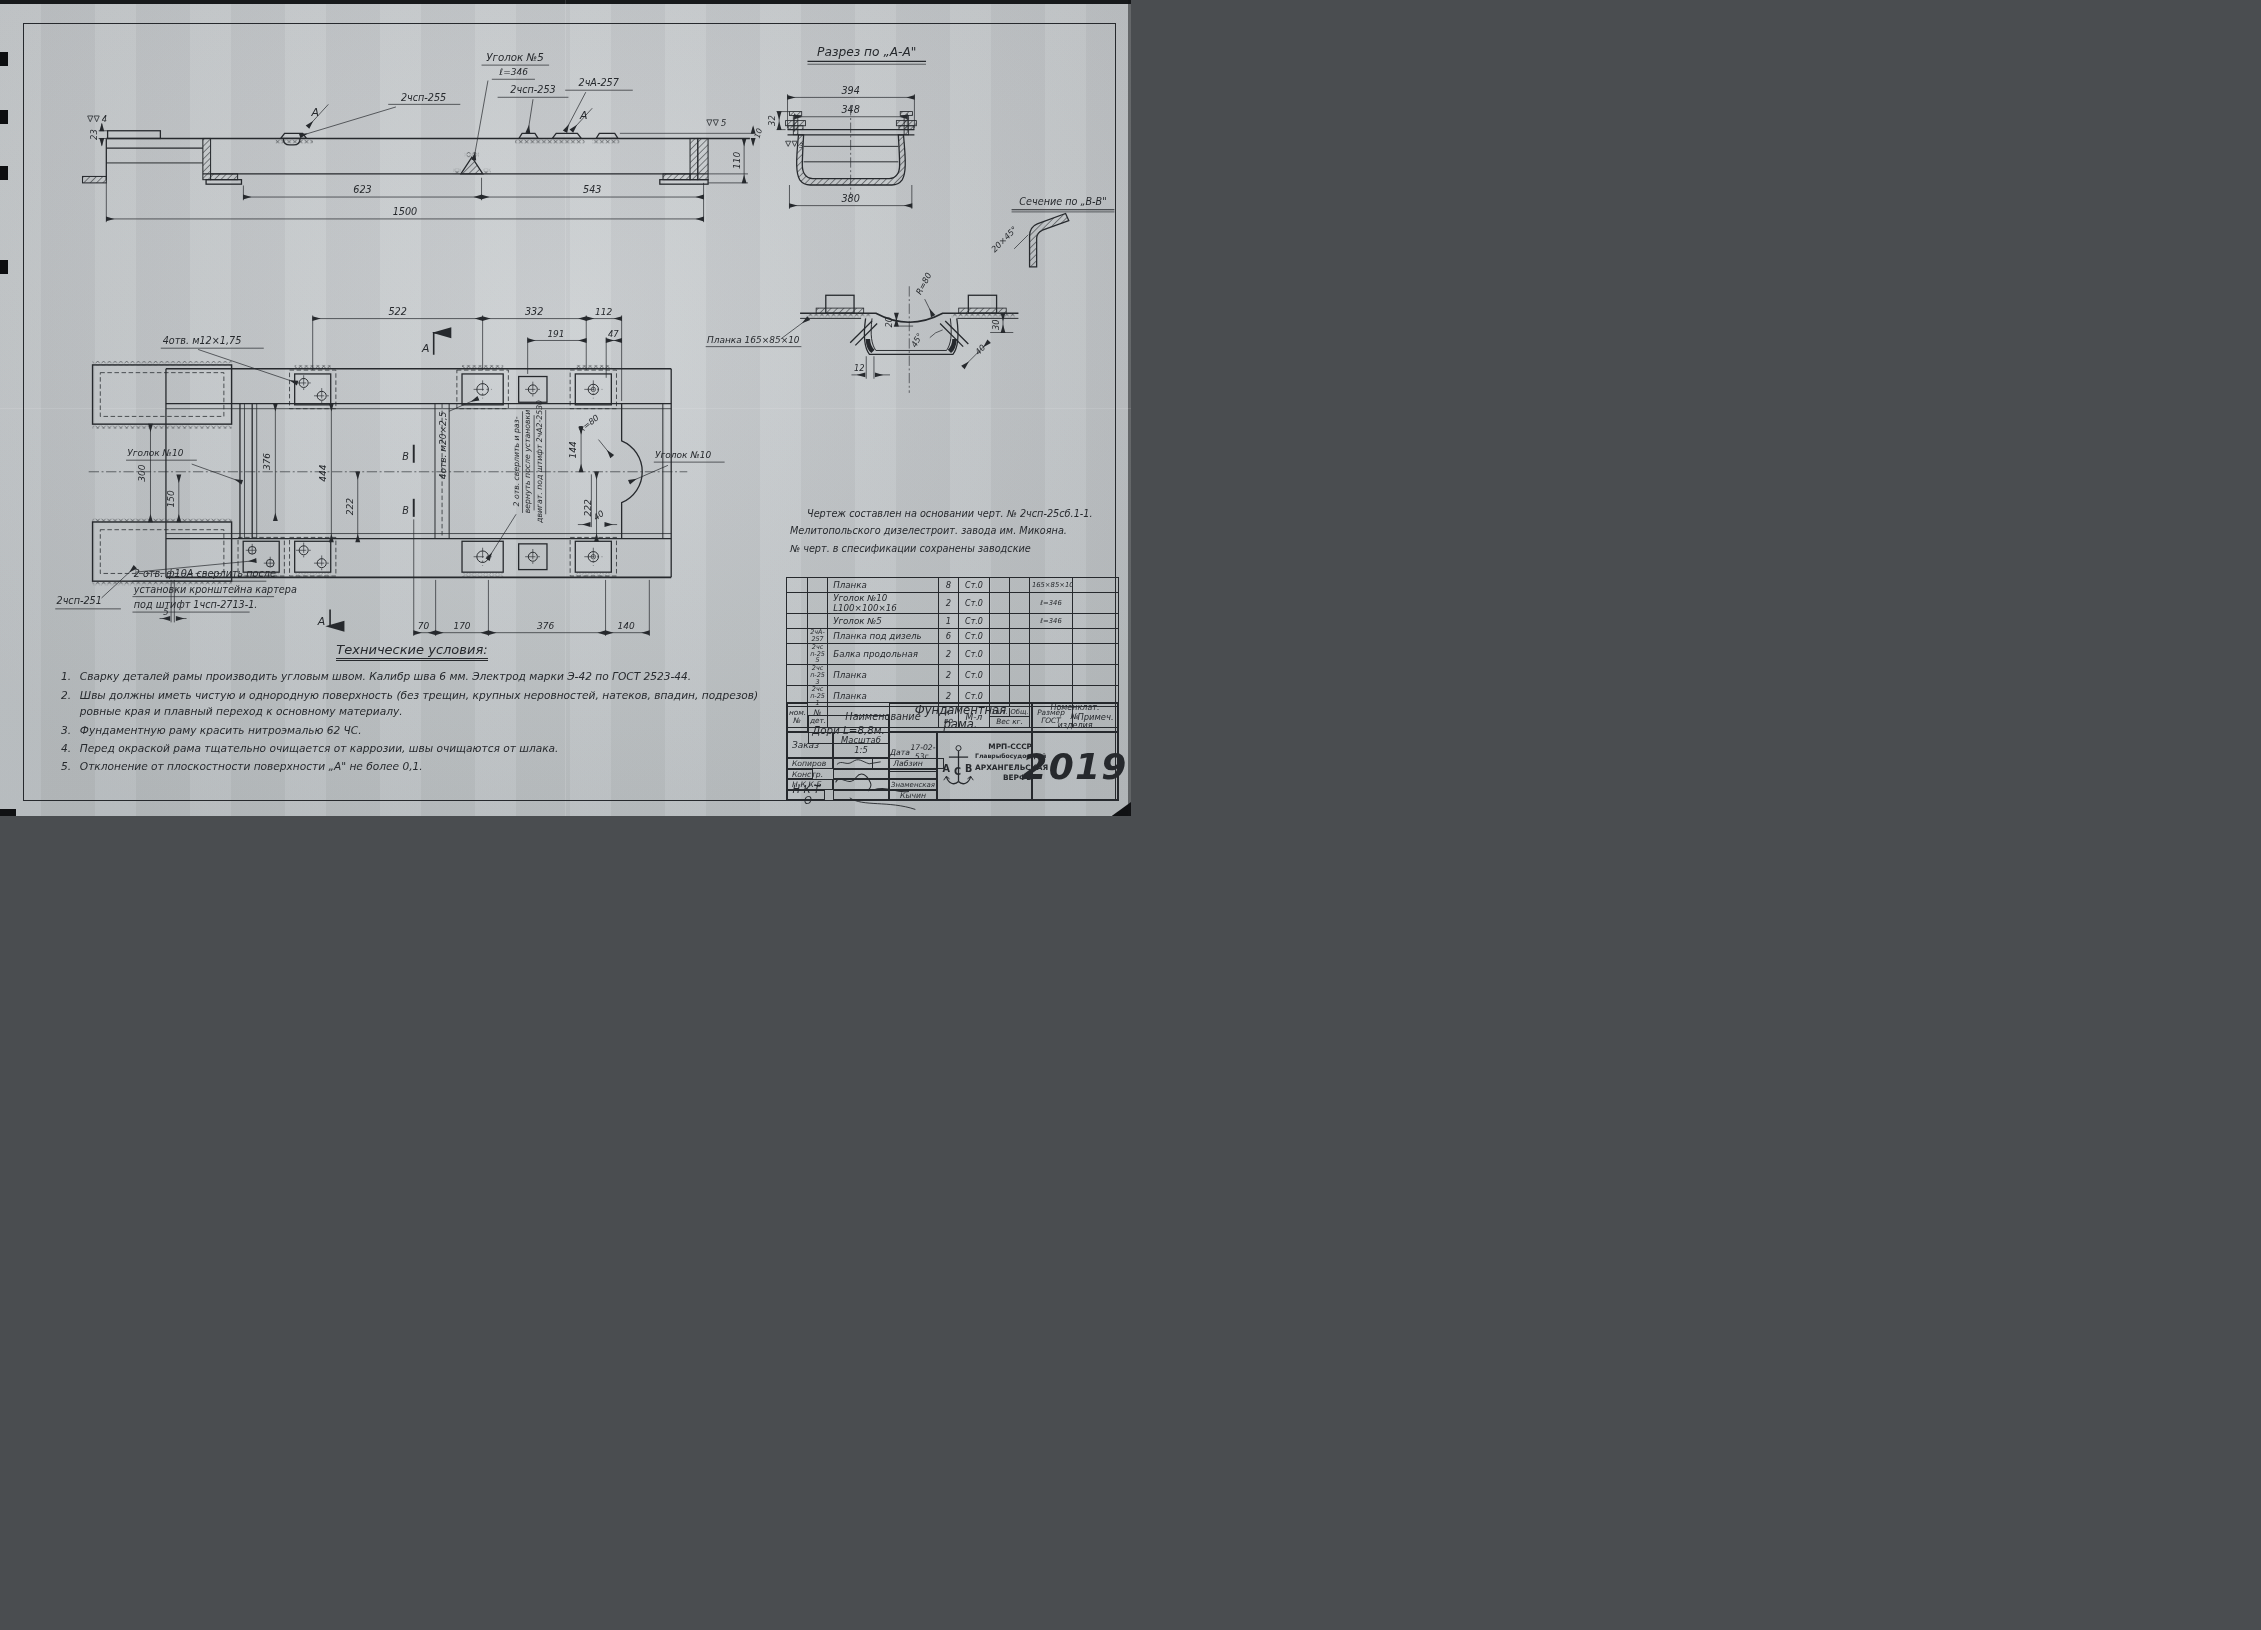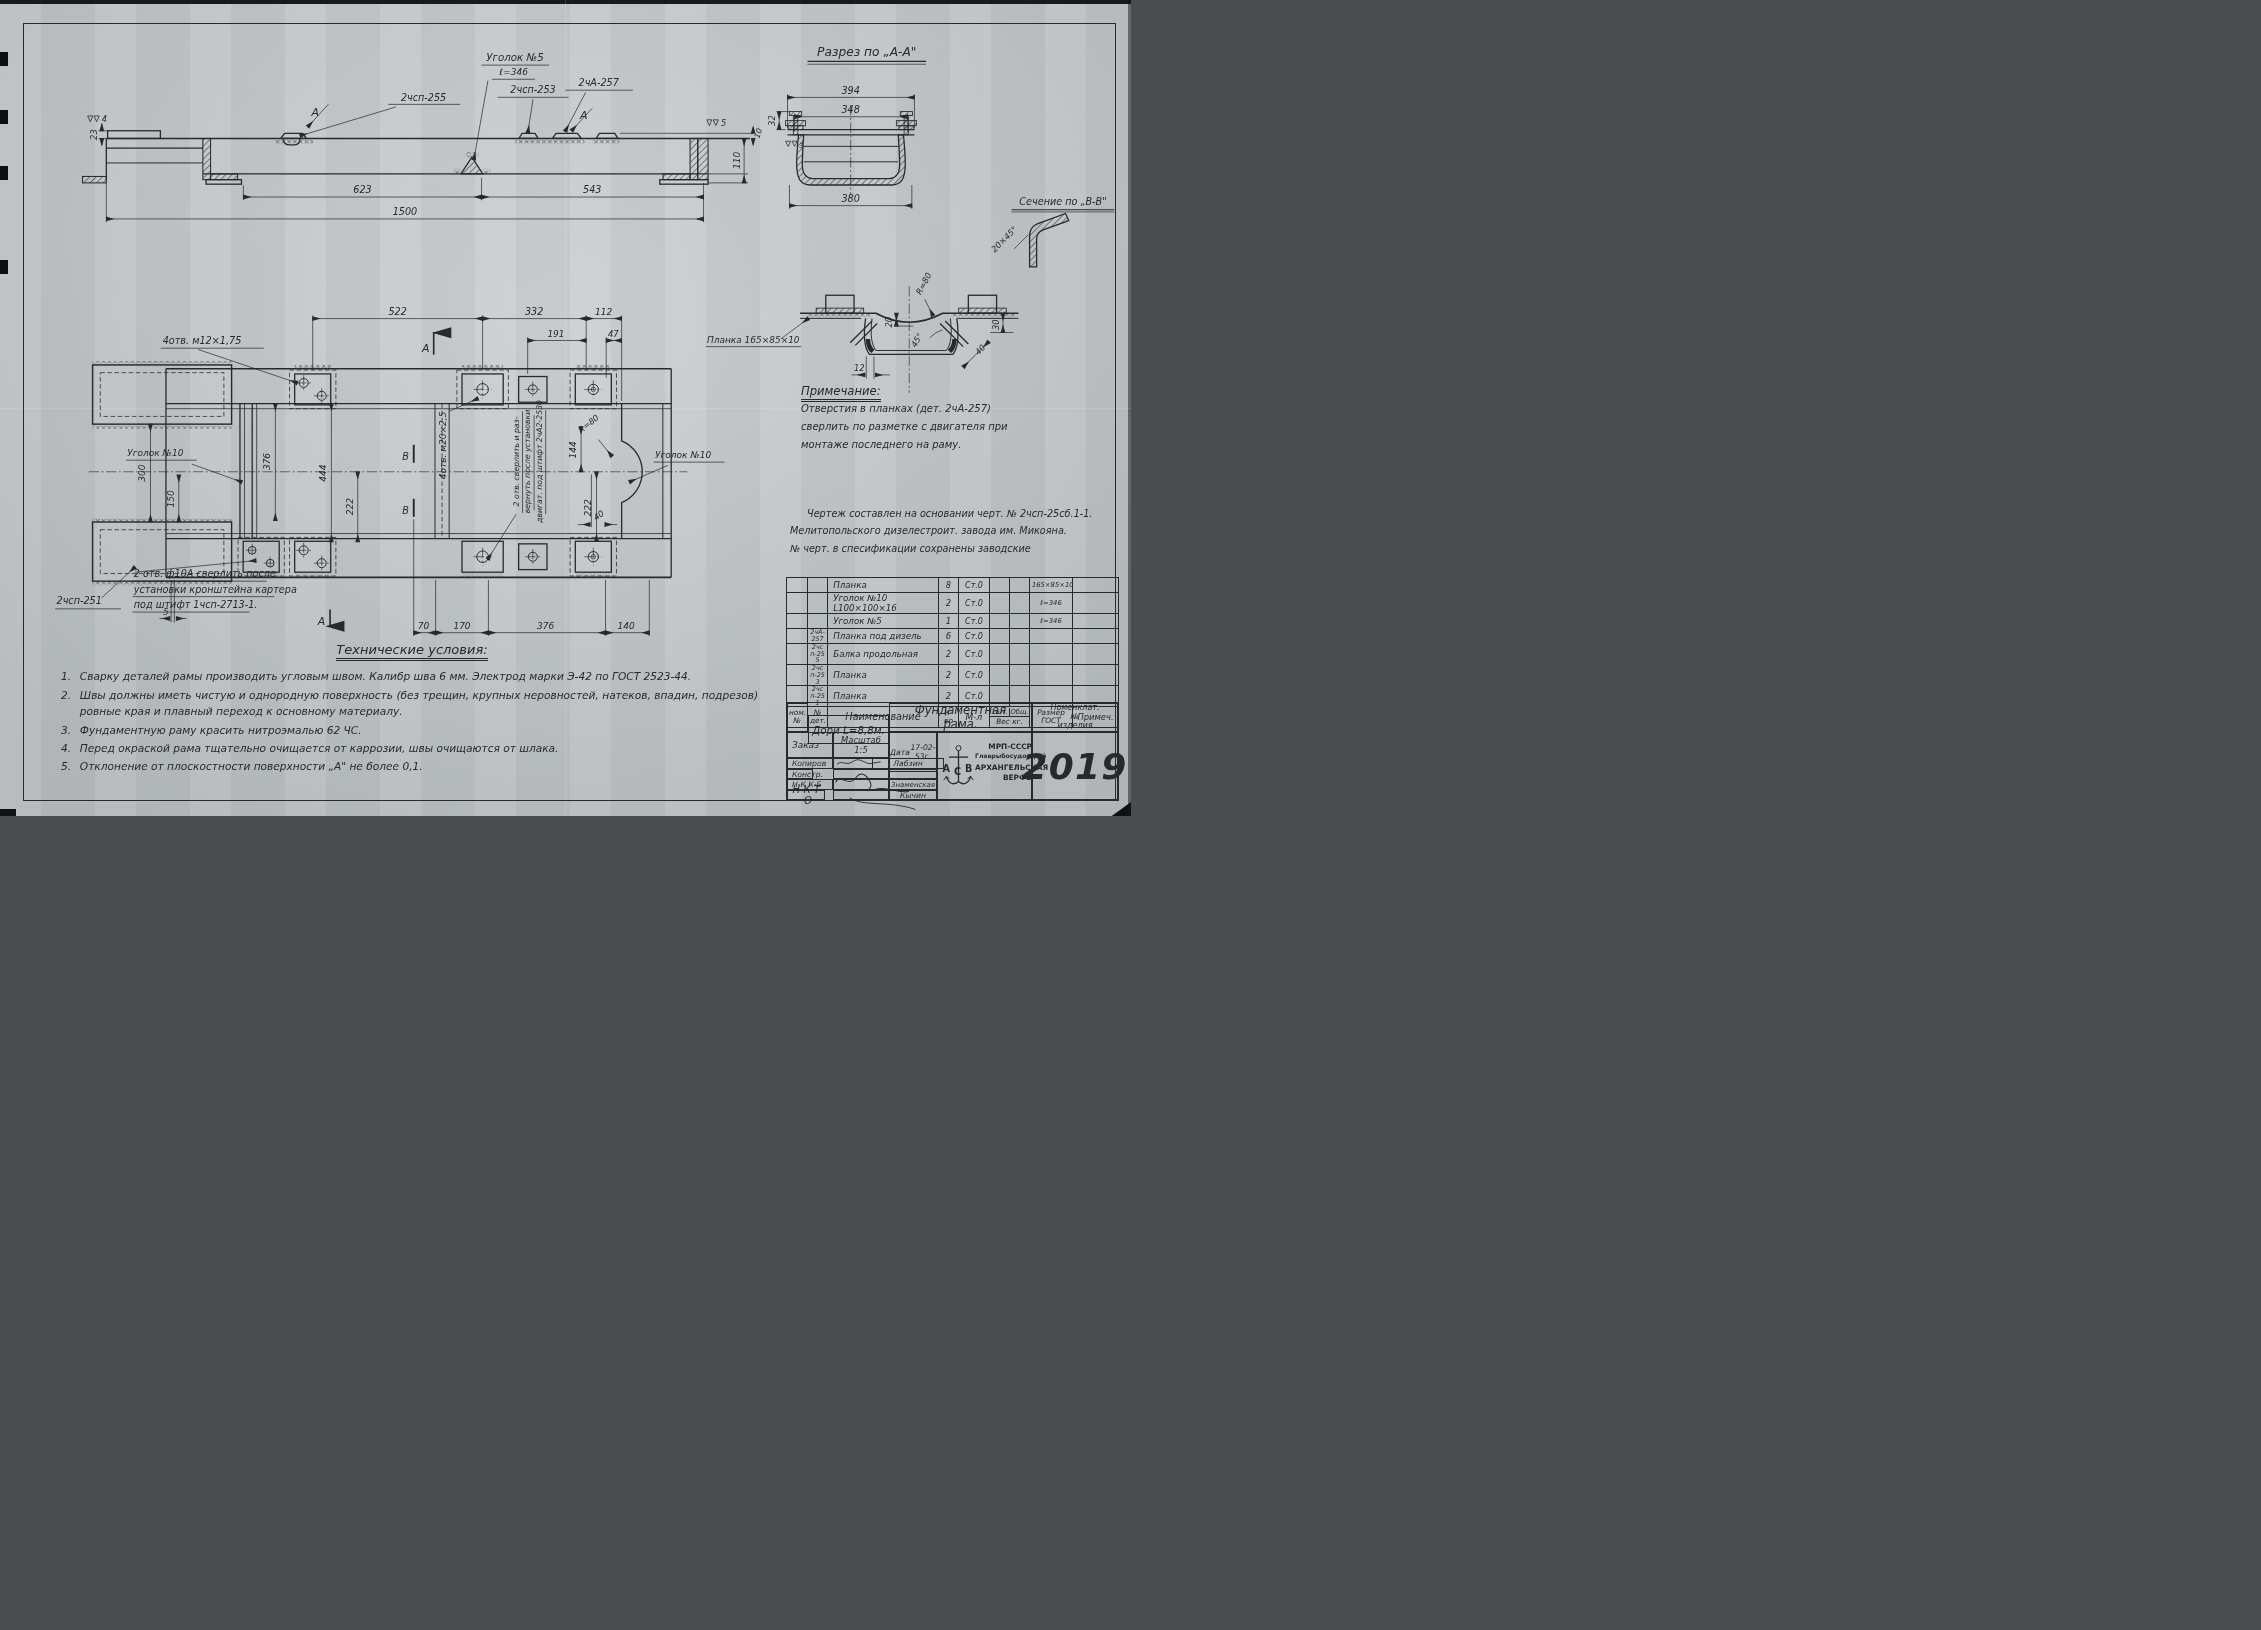--- a/index.html
+++ b/index.html
@@ -400,26 +400,20 @@
       <text class="t17" x="598" y="70">А</text>
       <path class="k s25" d="M455,470 V496 H476" marker-end="url(#ar)"></path>
       <text class="t17" x="436" y="494">А</text>
       <path class="k" stroke-width="3" d="M585,214 V242"></path>
       <text class="t15" x="567" y="238">В</text>
       <path class="k" stroke-width="3" d="M585,298 V326"></path>
       <text class="t15" x="567" y="322">В</text>
     </g>
   </svg>
 
-  <div class="blk" style="left:801px;top:384px;width:277px">
-    <span class="dbl hw" style="font-size:11.6px">Примечание:</span>
-    <div class="note-line">Отверстия в планках (дет. 2чА-257)</div>
-    <div class="note-line">сверлить по разметке с двигателя при</div>
-    <div class="note-line">монтаже последнего на раму.</div>
-  </div>
 
   <div class="blk" style="left:790px;top:505px;width:322px">
     <div class="note-line" style="text-indent:17px;font-size:9.7px">Чертеж составлен на основании черт. № 2чсп-25сб.1-1.</div>
     <div class="note-line" style="font-size:9.7px">Мелитопольского дизелестроит. завода им. Микояна.</div>
     <div class="note-line" style="font-size:9.7px">№ черт. в спесификации сохранены заводские</div>
   </div>
 
   <div class="blk tc" style="left:61px;top:642px">
     <div class="tc-title"><span class="dbl">Технические условия:</span></div>
     <div class="tc-item">

